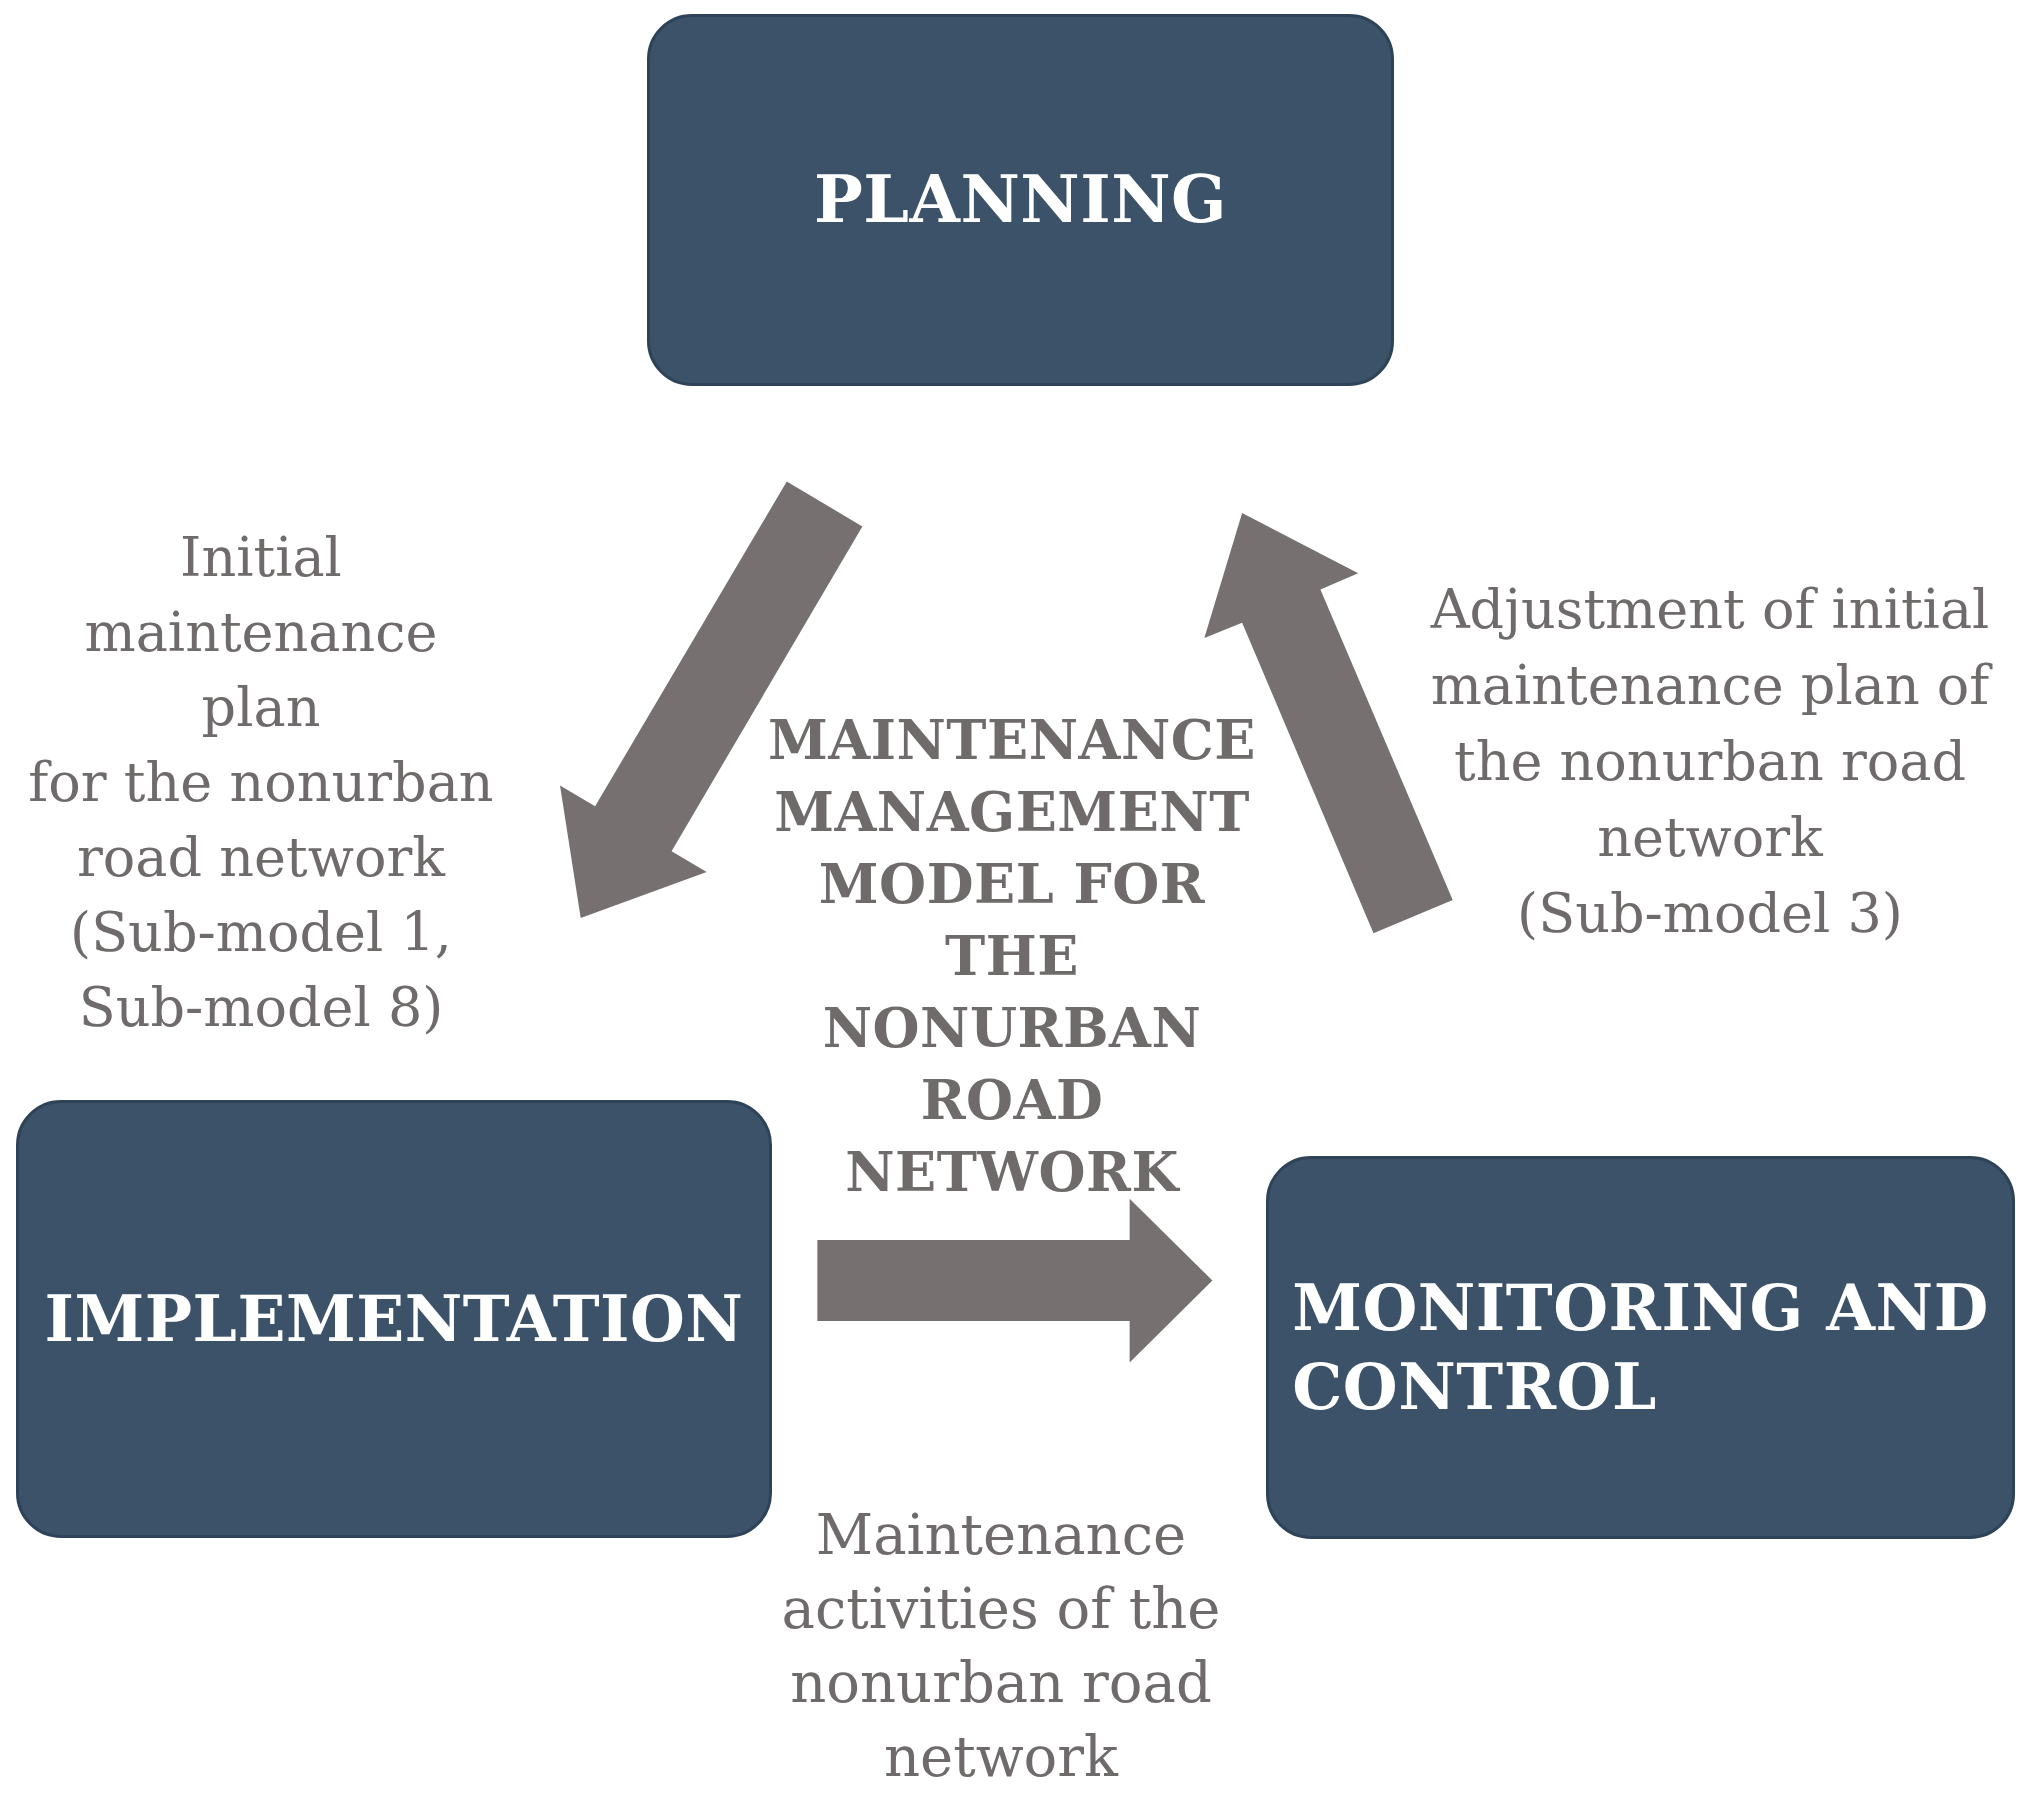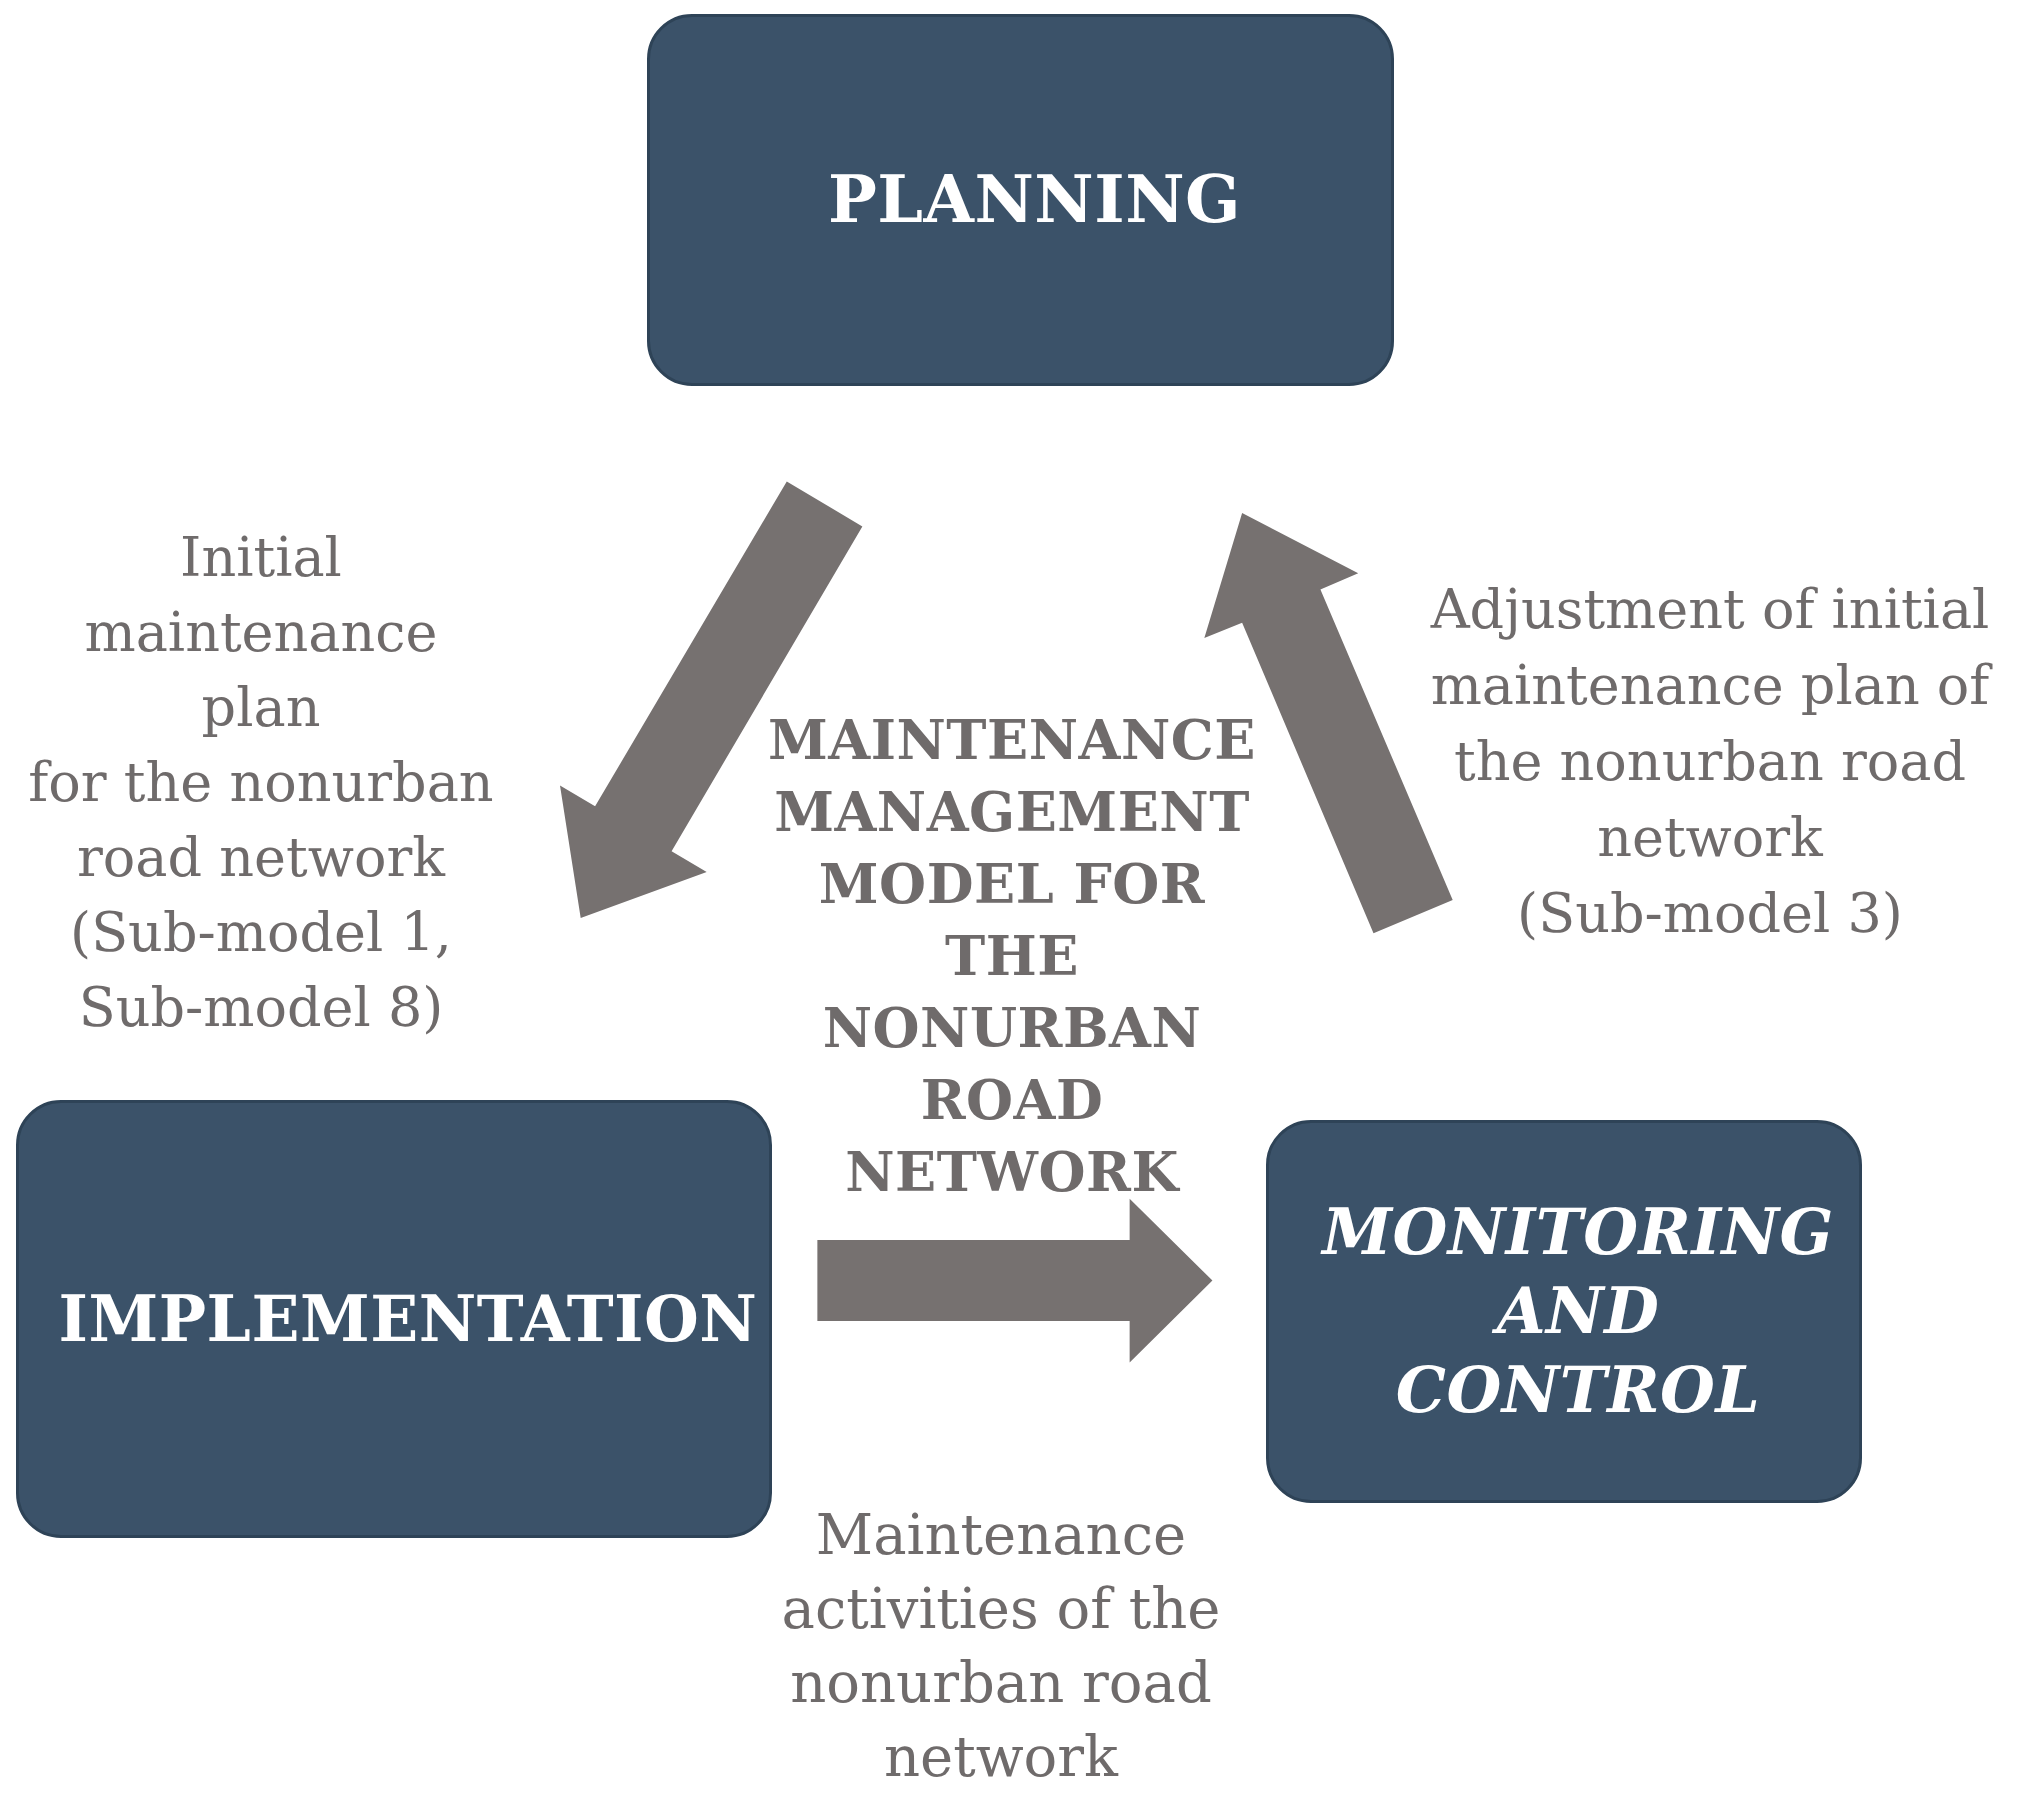--- a/index.html
+++ b/index.html
@@ -27,34 +27,32 @@
   .arrow-layer polygon { fill: var(--arrow-fill); }
   .node {
     position: absolute;
     background: var(--node-fill);
     border: 3.6px solid var(--node-border);
     border-radius: 45px;
     color: var(--node-text);
     display: flex;
     align-items: center;
     justify-content: center;
-    text-align: center;
     font-weight: bold;
     letter-spacing: 0.5px;
-    padding-left: 28px;
   }
   .node-label {
     white-space: pre-line;
     line-height: 79px;
     font-size: 63px;
   }
   .node-planning       { left: 647px;  top: 13.5px;   width: 747px; height: 372px; }
   .node-planning .node-label { font-size: 65px; }
   .node-implementation { left: 16px;   top: 1100px; width: 756px; height: 438px; }
-  .node-monitoring     { left: 1266px; top: 1120px; width: 596px; height: 383px; font-style: italic; }
+  .node-monitoring     { left: 1266px; top: 1156px; width: 749px; height: 383px; }
   .annotation {
     position: absolute;
     color: var(--annotation-text);
     text-align: center;
     white-space: pre-line;
   }
   .annotation-left   { left: 25px;   top: 520px;  width: 472px; font-size: 54px; line-height: 75px; }
   .annotation-right  { left: 1411px; top: 572px;  width: 598px; font-size: 54px; line-height: 76px; }
   .annotation-bottom { left: 765px;  top: 1498px; width: 472px; font-size: 56px; line-height: 74px; }
   .center-title {

